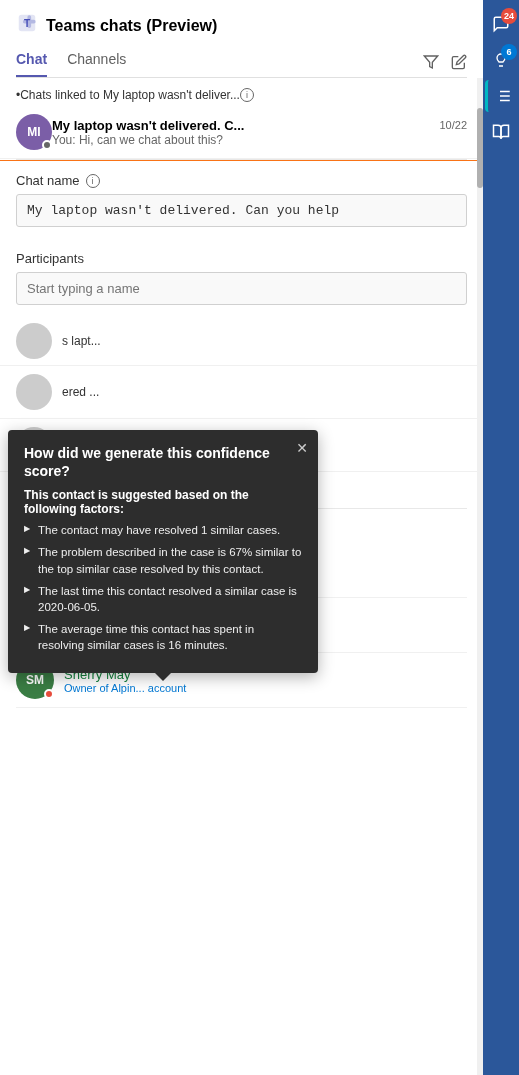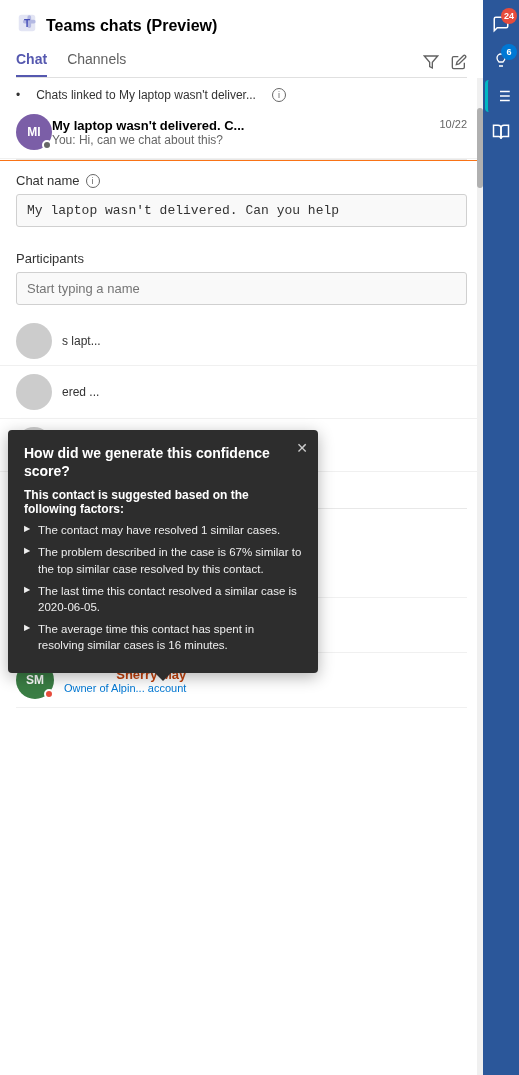--- a/index.html
+++ b/index.html
@@ -135,21 +135,21 @@
       color: #616161;
       cursor: pointer;
     }
 
     .chat-section-label {
       font-size: 12px;
       color: #333;
       padding: 10px 16px 4px;
       display: flex;
       align-items: flex-start;
-      gap: 16px;
+      gap: 0;
     }
 
     .chat-section-label::before {
       content: '•';
       color: #333;
     }
 
     .info-icon {
       width: 14px;
       height: 14px;
@@ -199,21 +199,21 @@
     .status-blocked { background: #666; }
 
     .chat-item-content {
       flex: 1;
       min-width: 0;
     }
 
     .chat-item-header {
       display: flex;
       justify-content: space-between;
-      align-items: flex-start;
+      align-items: center;
     }
 
     .chat-item-name {
       font-size: 13px;
       font-weight: 600;
       color: #000;
       white-space: nowrap;
       overflow: hidden;
       text-overflow: ellipsis;
     }
@@ -404,23 +404,22 @@
     .contact-item {
       display: flex;
       align-items: center;
       gap: 10px;
       padding: 8px 0;
       border-bottom: 1px solid #f0f0f0;
     }
 
     .contact-info .name {
       font-size: 13px;
-      font-weight: 700;
-      color: #c2410c;
-      text-align: right;
+      font-weight: 400;
+      color: #15803d;
     }
 
     .contact-info .role {
       font-size: 11px;
       color: #555;
     }
 
     .contact-info .role span {
       color: #0078d4;
     }

